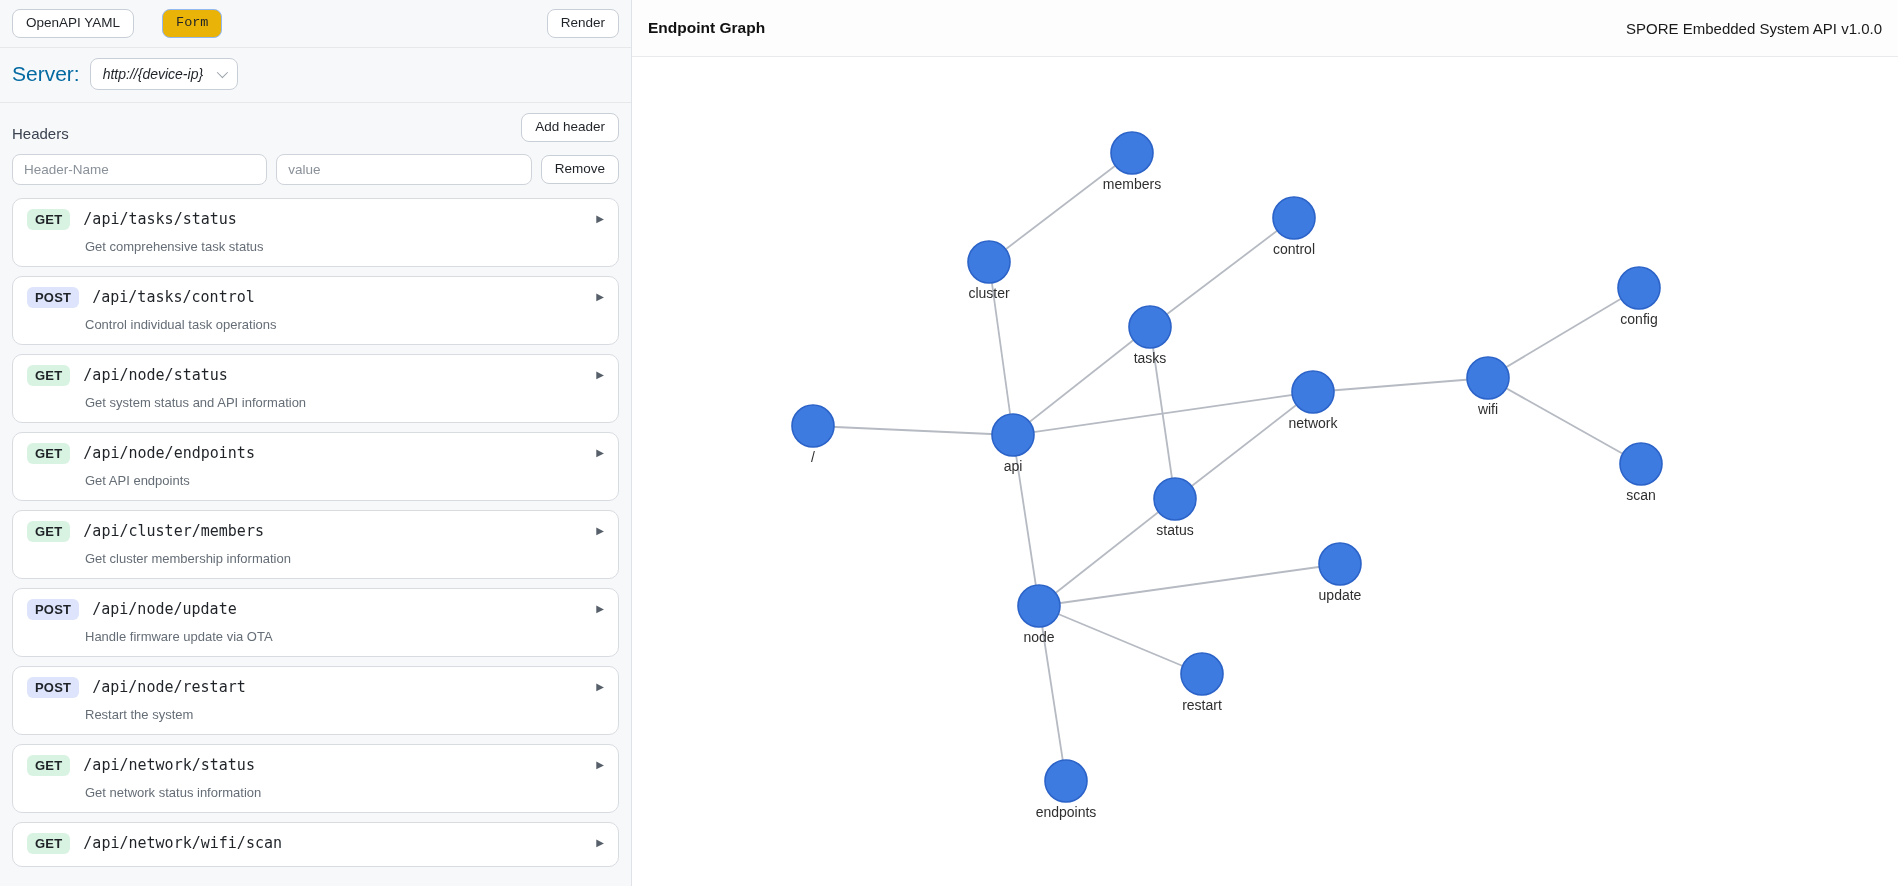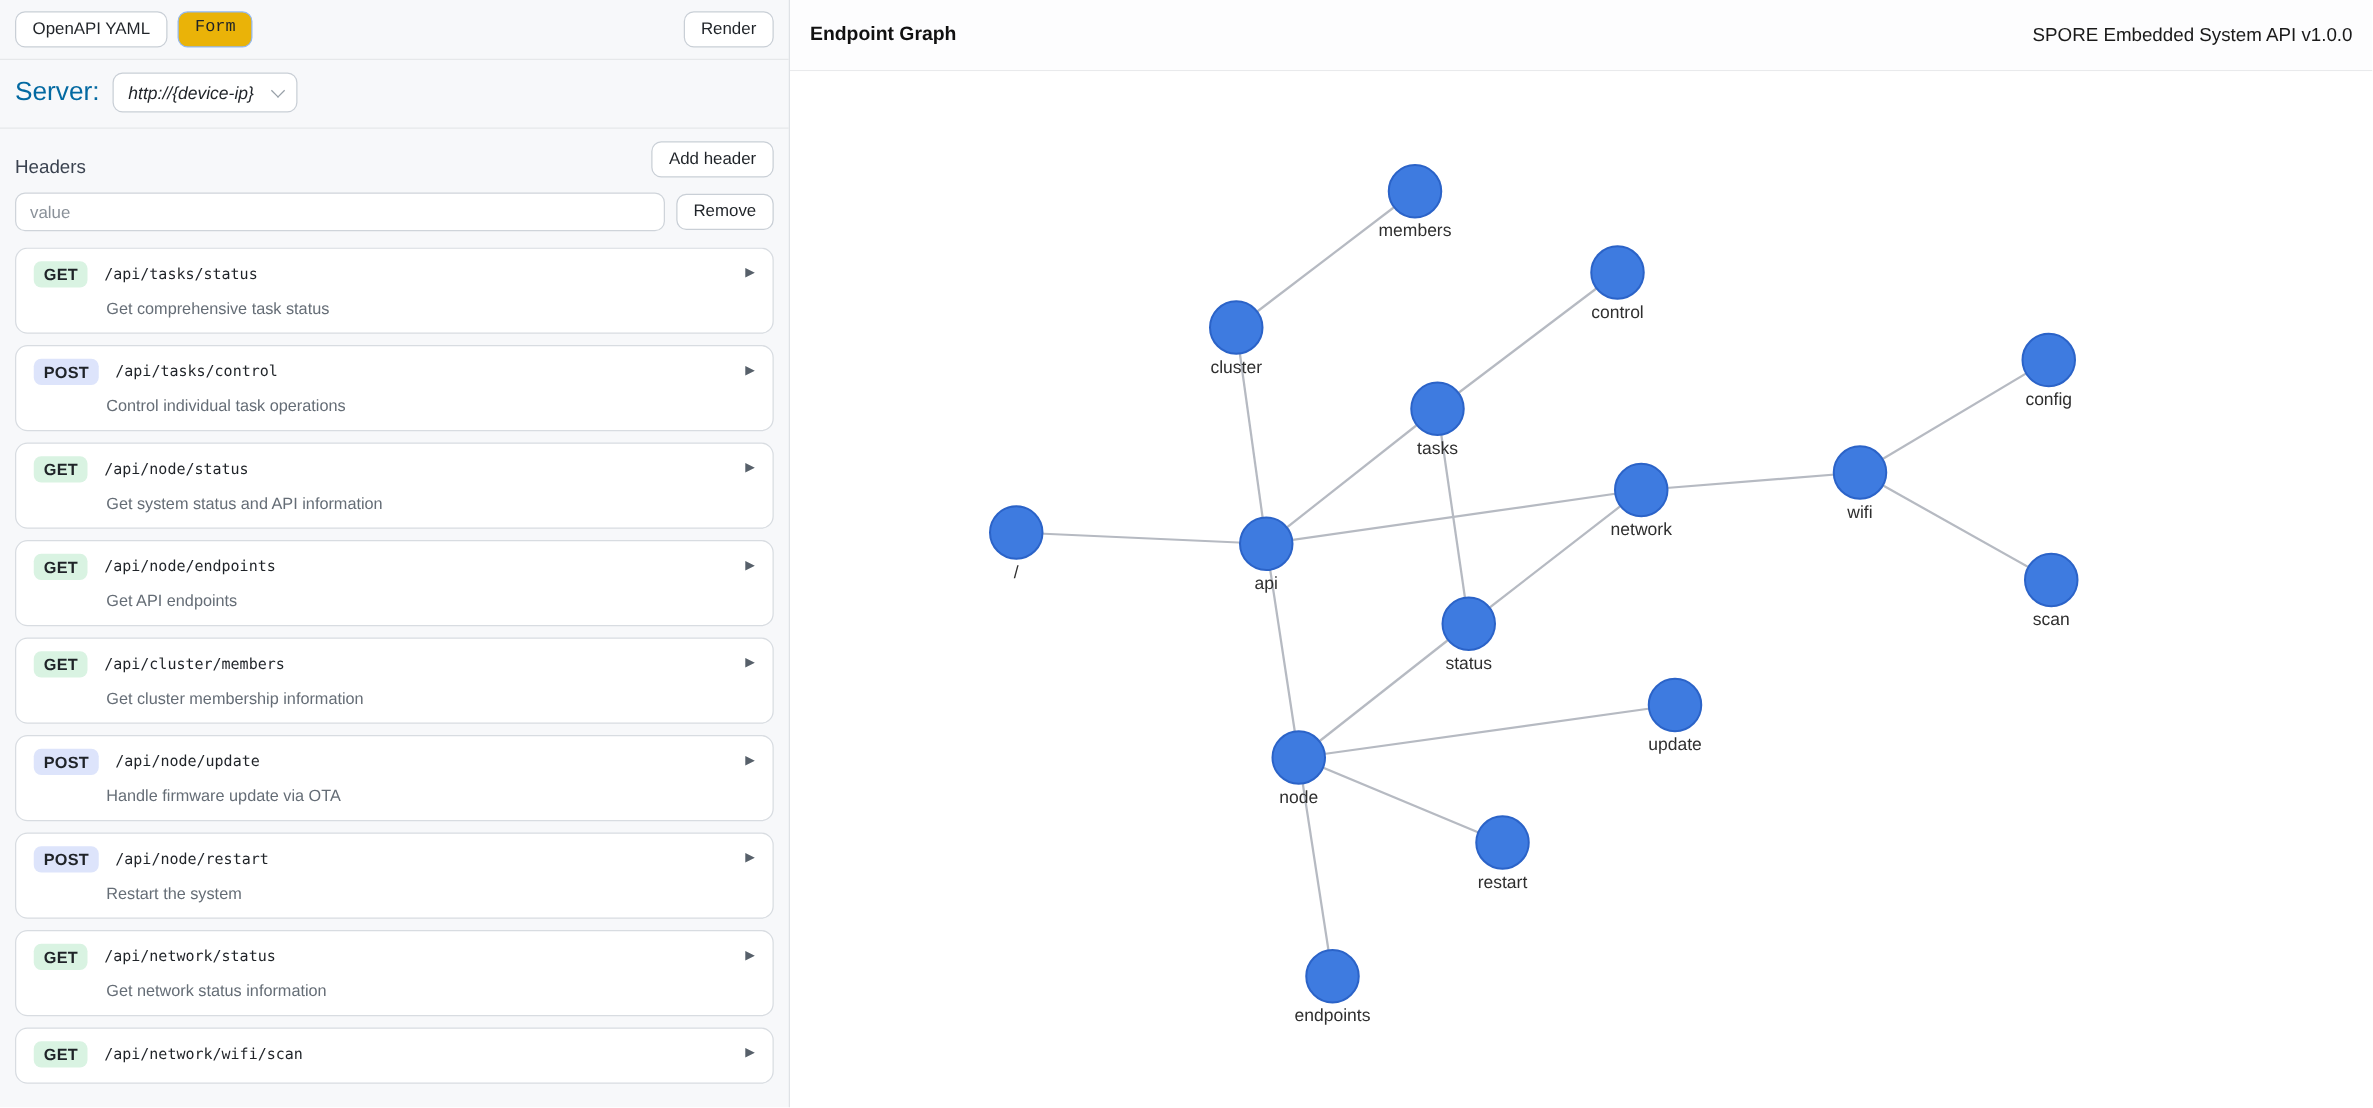--- a/index.html
+++ b/index.html
@@ -5,21 +5,21 @@
   * { margin:0; padding:0; box-sizing:border-box; }
   html,body { width:1898px; height:886px; overflow:hidden; background:#fff;
     font-family:"Liberation Sans", sans-serif; color:#1f2328; }
 
   .app { display:flex; width:1898px; height:886px; }
 
   
   .left-panel { width:632px; min-width:632px; height:886px; background:#f7f8fa;
     border-right:1px solid #dfe2e6; display:flex; flex-direction:column; }
 
-  .toolbar { display:flex; align-items:flex-start; gap:8px; padding:9px 12px;
+  .toolbar { display:flex; align-items:flex-start; gap:28px; padding:9px 12px;
     border-bottom:1px solid #e6e8ea; }
   .btn { font-family:"Liberation Sans",sans-serif; font-size:13.5px; color:#1f2328;
     background:#fff; border:1px solid #c9cfd6; border-radius:8px; padding:6px 13px;
     cursor:pointer; line-height:1.1; }
   .btn.active { background:#eab308; border-color:#93b9f2;font-family:Liberation Mono, monospace; }
   .spacer { flex:1; }
 
   .server-row { display:flex; align-items:center; gap:10px; padding:10px 12px 12px 12px; }
   .server-label { font-size:21px; color:#0369a1; }
   .select-box { display:flex; align-items:center; gap:14px; background:#fff;
@@ -38,21 +38,21 @@
   .tinput::placeholder { color:#8a9199; }
 
   .endpoint-list { margin-top:13px; padding:0 12px; overflow:hidden; flex:1; }
   .endpoint-card { background:#fff; border:1px solid #d8dce1; border-radius:10px;
     padding:10px 14px 12px 14px; margin-bottom:9px; }
   .ep-row { display:flex; align-items:center; gap:13px;text-align:right; }
   .method-badge { font-size:13px; font-weight:bold; padding:3px 8px; border-radius:6px;
     color:#1f2328; letter-spacing:.2px; }
   .method-get  { background:#d9f3e2; }
   .method-post { background:#dde4fb; }
-  .ep-path { font-family:"DejaVu Sans Mono", monospace; font-size:12px; color:#1f2328; }
+  .ep-path { font-family:"DejaVu Sans Mono", monospace; font-size:15px; color:#1f2328; }
   .ep-caret { margin-left:auto; color:#57606a; font-size:10px; line-height:1; }
   .ep-desc { margin-top:9px; margin-left:58px; font-size:13px; color:#656d76; }
 
   
   .right-panel { flex:1; height:886px; display:flex; flex-direction:column; background:#fff; }
   .graph-header { height:57px; display:flex; align-items:center; padding:0 16px;
     border-bottom:1px solid #e9eaec; background:#fdfdfe; }
   .graph-title { font-size:15.5px; font-weight:bold; color:#111; }
   .api-title { margin-left:auto; font-size:15px; color:#1a1a1a; }
   .graph-canvas { position:relative; flex:1; background:#fff; }
@@ -81,20 +81,21 @@
       </div>
     </div>
 
     <div class="headers-section">
       <div class="headers-title-row">
         <span class="headers-title">Headers</span>
         <div class="spacer"></div>
         <button class="btn">Add header</button>
       </div>
       <div class="header-inputs-row">
+        <input class="tinput" type="text" placeholder="Header-Name" style="">
         <input class="tinput" type="text" placeholder="value" style="">
         <button class="btn">Remove</button>
       </div>
     </div>
 
     <div class="endpoint-list" id="endpoint-list">
   <div class="endpoint-card">
     <div class="ep-row">
       <span class="method-badge method-get">GET</span>
       <span class="ep-path">/api/tasks/status</span>

